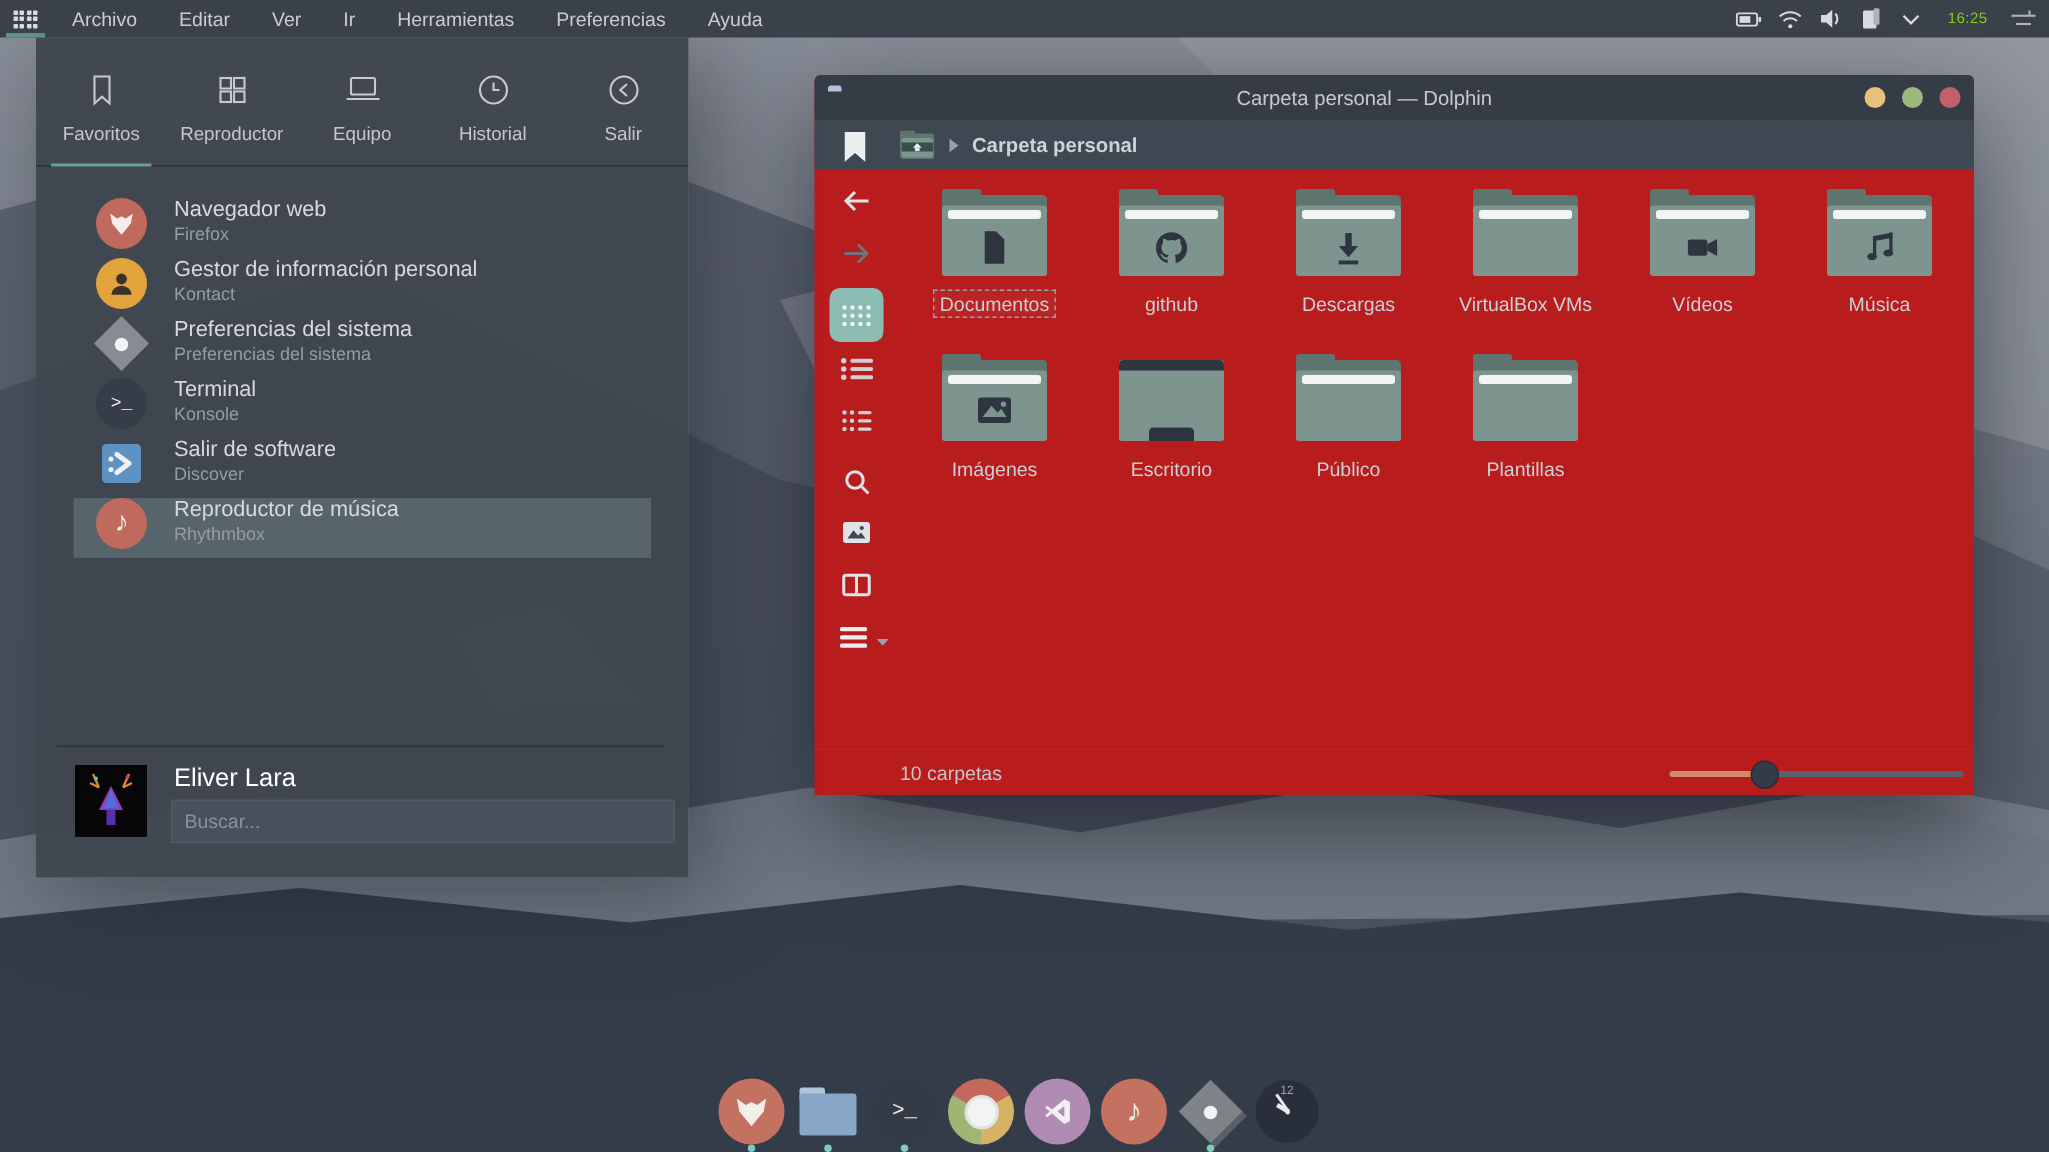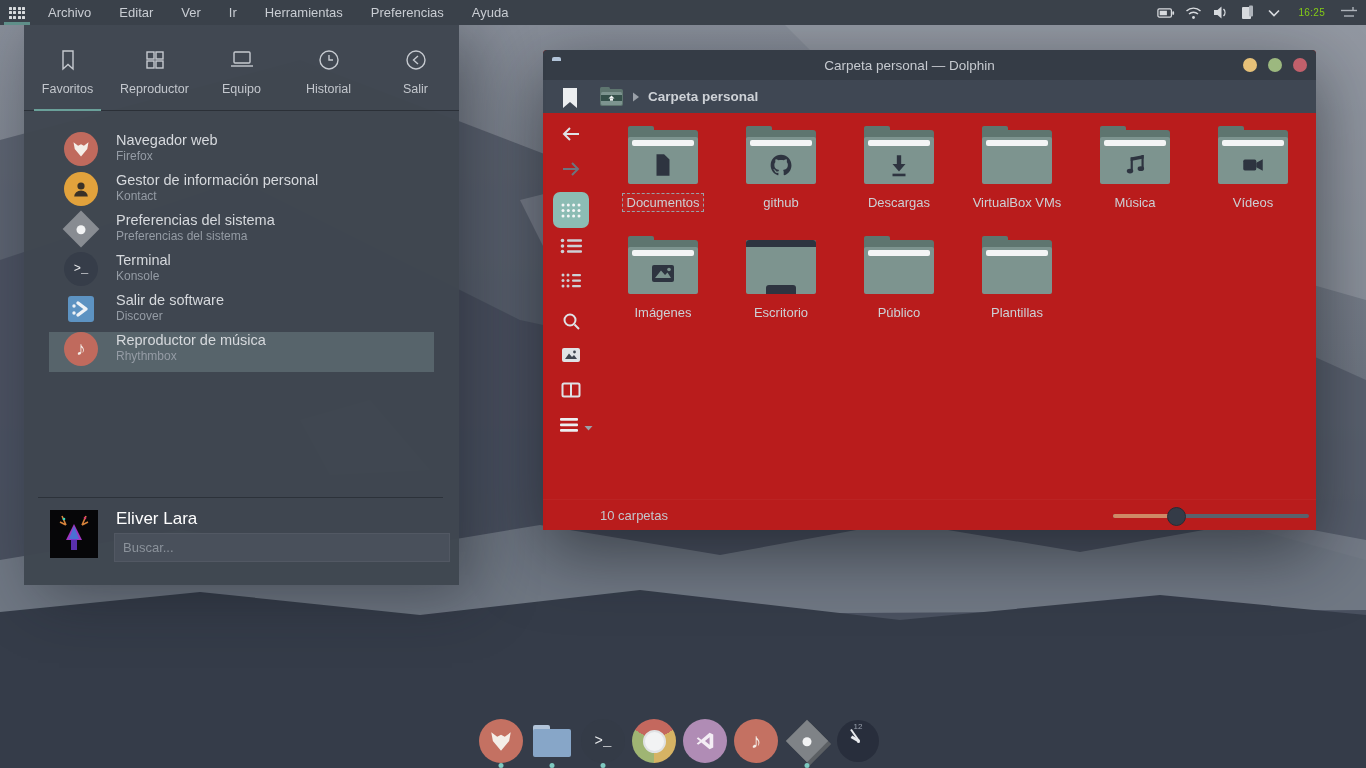--- a/index.html
+++ b/index.html
@@ -481,44 +481,44 @@
         </span>
       <span class="f-label">VirtualBox VMs</span>
     </div>
     <div class="cell">
       <span class="folder">
           <span class="f-tab"></span>
           <span class="f-back"></span>
           <span class="f-front"></span>
           <span class="f-strip"></span>
         <svg class="f-glyph" width="26" height="26" viewBox="0 0 24 24">
+            <rect x="3" y="7" width="12" height="10" rx="1.5" fill="#2e3440"></rect>
+            <polygon points="15,10 21,6.8 21,17.2 15,14" fill="#2e3440"></polygon>
+          </svg>
+      </span>
+      <span class="f-label">Vídeos</span>
+    </div>
+    <div class="cell">
+      <span class="folder">
+          <span class="f-tab"></span>
+          <span class="f-back"></span>
+          <span class="f-front"></span>
+          <span class="f-strip"></span>
+        <svg class="f-glyph" width="26" height="26" viewBox="0 0 24 24">
             <g fill="#2e3440">
               <polygon points="8,5 20,2.8 20,6 8,8.2"></polygon>
               <rect x="8" y="5" width="2" height="12"></rect>
               <rect x="18" y="2.8" width="2" height="12"></rect>
               <ellipse cx="7.4" cy="17.6" rx="3" ry="2.2"></ellipse>
               <ellipse cx="17.4" cy="15.4" rx="3" ry="2.2"></ellipse>
             </g>
           </svg>
       </span>
       <span class="f-label">Música</span>
     </div>
-    <div class="cell">
-      <span class="folder">
-          <span class="f-tab"></span>
-          <span class="f-back"></span>
-          <span class="f-front"></span>
-          <span class="f-strip"></span>
-        <svg class="f-glyph" width="26" height="26" viewBox="0 0 24 24">
-            <rect x="3" y="7" width="12" height="10" rx="1.5" fill="#2e3440"></rect>
-            <polygon points="15,10 21,6.8 21,17.2 15,14" fill="#2e3440"></polygon>
-          </svg>
-      </span>
-      <span class="f-label">Vídeos</span>
-    </div>
   </div>
 
   <div class="frow" style="top:186px">
     <div class="cell">
       <span class="folder">
           <span class="f-tab"></span>
           <span class="f-back"></span>
           <span class="f-front"></span>
           <span class="f-strip"></span>
         <svg class="f-glyph" width="28" height="24" viewBox="0 0 28 24">

